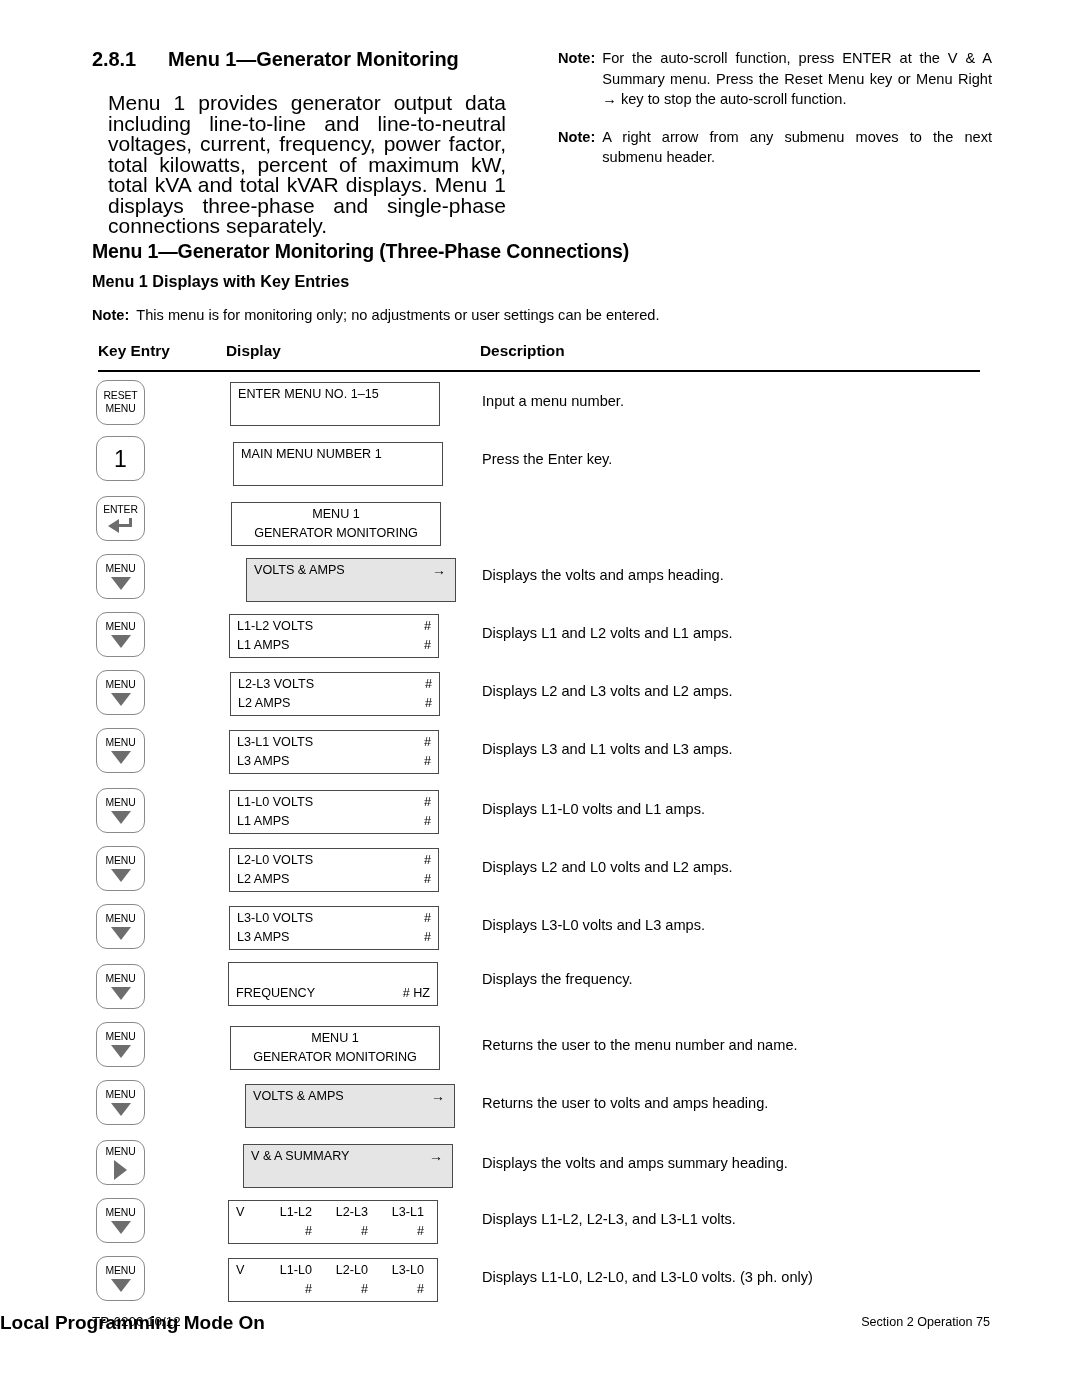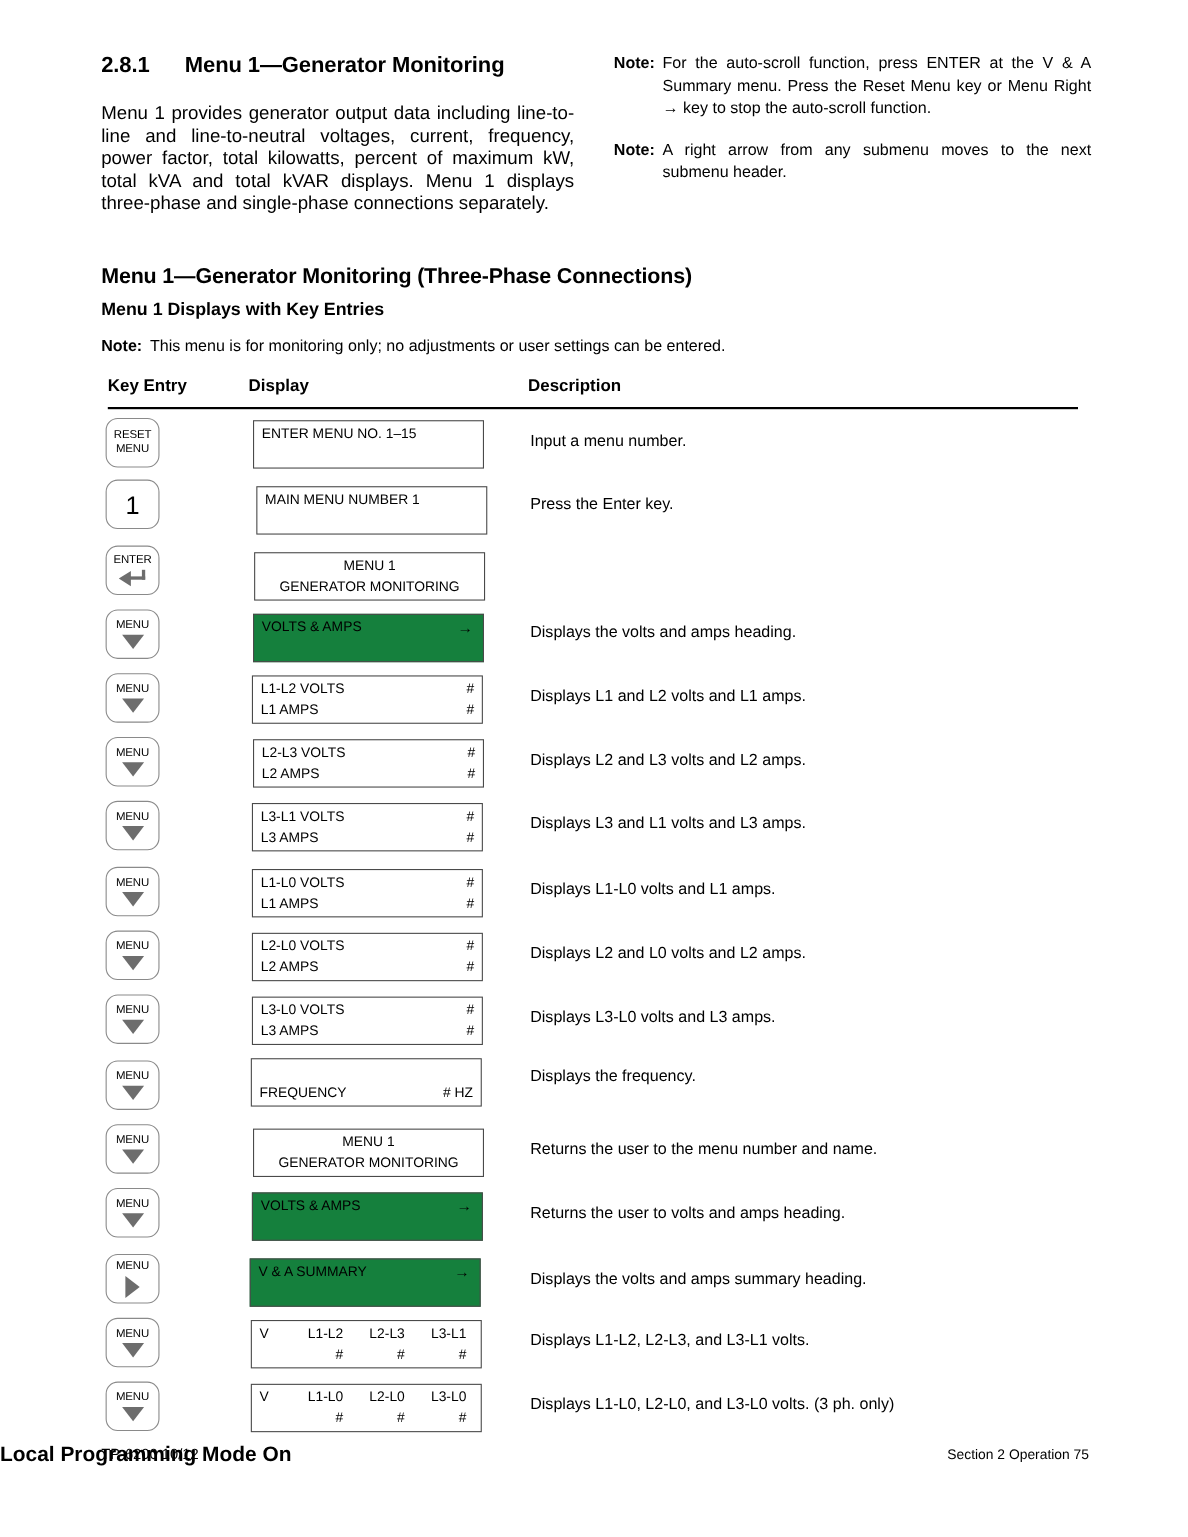--- a/index.html
+++ b/index.html
@@ -40,24 +40,24 @@
     align-items: baseline;
     font-size: 20px;
     font-weight: bold;
     letter-spacing: -0.1px;
     margin: 0 0 22px 0;
   }
   .sec-num { width: 76px; flex: none; }
   .sec-title { flex: 1; }
 
   .body-para {
-    font-size: 17px;
+    font-size: 21px;
     line-height: 20.5px;
     text-align: justify;
-    margin: 0;
+    margin: 16px;
   }
 
   .note {
     display: flex;
     font-size: 14.6px;
     line-height: 20.5px;
     margin-bottom: 17px;
   }
   .note-lbl {
     font-weight: bold;
@@ -198,21 +198,21 @@
     position: absolute;
     left: 231px;
     width: 210px;
     border: 1.3px solid #4a4a4a;
     background: #fff;
     box-sizing: border-box;
     font-size: 12.6px;
     line-height: 19px;
     padding: 2px 7px 2px 7px;
   }
-  .lcd.gray { background: #15803d; }
+  .lcd.gray { background: #e5e5e5; margin-left: 16px; }
   .lcd .lline {
     display: flex;
     justify-content: space-between;
     white-space: pre;
     height: 19px;
   }
   .lcd .lline.center { justify-content: center; }
   .lcd .arrow {
     font-size: 14px;
     line-height: 18px;

